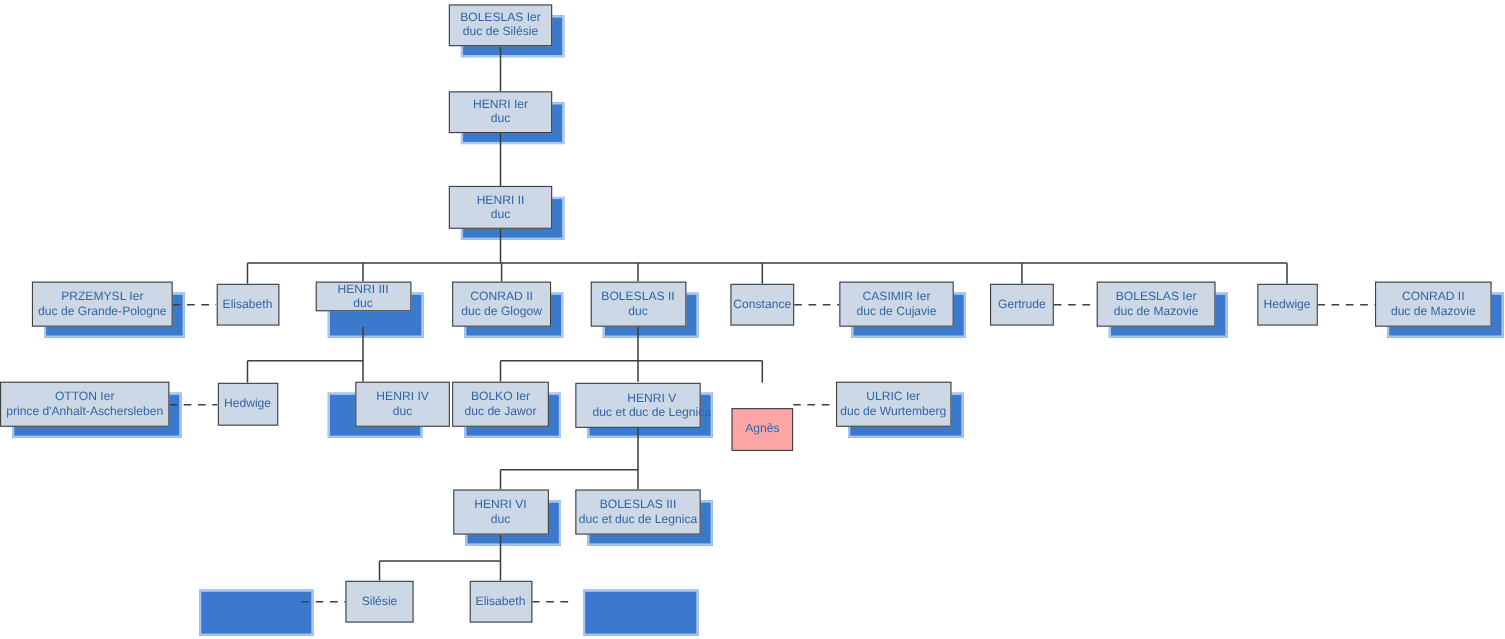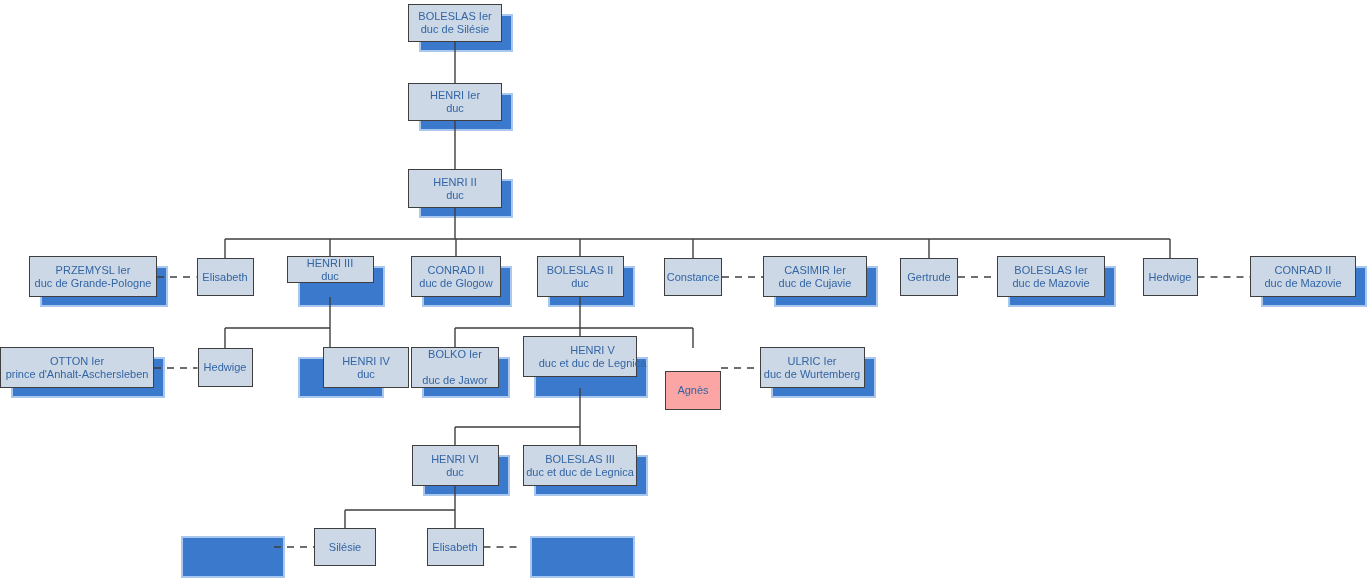--- a/index.html
+++ b/index.html
@@ -141,25 +141,25 @@
       <span>OTTON Ier</span>
       <span>prince d'Anhalt-Aschersleben</span>
     </div>
     <div class="person-box" style="left: 197.5px; top: 348px; width: 55px; height: 39px; background: rgb(204, 216, 230); border: 1.5px solid rgb(63, 63, 63); color: rgb(51, 101, 164);">
       <span>Hedwige</span>
     </div>
     <div class="person-box" style="left: 287px; top: 347px; width: 86px; height: 41px; background: rgb(204, 216, 230); border: 1.5px solid rgb(63, 63, 63); color: rgb(51, 101, 164); margin-left: 36px;">
       <span>HENRI IV</span>
       <span>duc</span>
     </div>
-    <div class="person-box" style="left: 411px; top: 347px; width: 88px; height: 41px; background: rgb(204, 216, 230); border: 1.5px solid rgb(63, 63, 63); color: rgb(51, 101, 164); justify-content: space-between;">
+    <div class="person-box" style="left: 411px; top: 347px; width: 88px; height: 41px; background: rgb(204, 216, 230); border: 1.5px solid rgb(63, 63, 63); color: rgb(51, 101, 164);">
       <span>BOLKO Ier</span>
       <span>duc de Jawor</span>
     </div>
-    <div class="person-box" style="left: 523px; top: 336px; width: 114px; height: 41px; background: rgb(204, 216, 230); border: 1.5px solid rgb(63, 63, 63); color: rgb(51, 101, 164); padding-left: 25px;">
+    <div class="person-box" style="left: 523px; top: 348px; width: 114px; height: 41px; background: rgb(204, 216, 230); border: 1.5px solid rgb(63, 63, 63); color: rgb(51, 101, 164); padding-left: 25px;">
       <span>HENRI V</span>
       <span>duc et duc de Legnica</span>
     </div>
     <div class="person-box" style="left: 665px; top: 348px; width: 56px; height: 39px; background: #fca5a5; border: 1.5px solid rgb(63, 63, 63); color: rgb(51, 101, 164); margin-top: 23px;">
       <span>Agnès</span>
     </div>
     <div class="person-box" style="left: 759.5px; top: 347px; width: 105px; height: 41px; background: rgb(204, 216, 230); border: 1.5px solid rgb(63, 63, 63); color: rgb(51, 101, 164);">
       <span>ULRIC Ier</span>
       <span>duc de Wurtemberg</span>
     </div>

